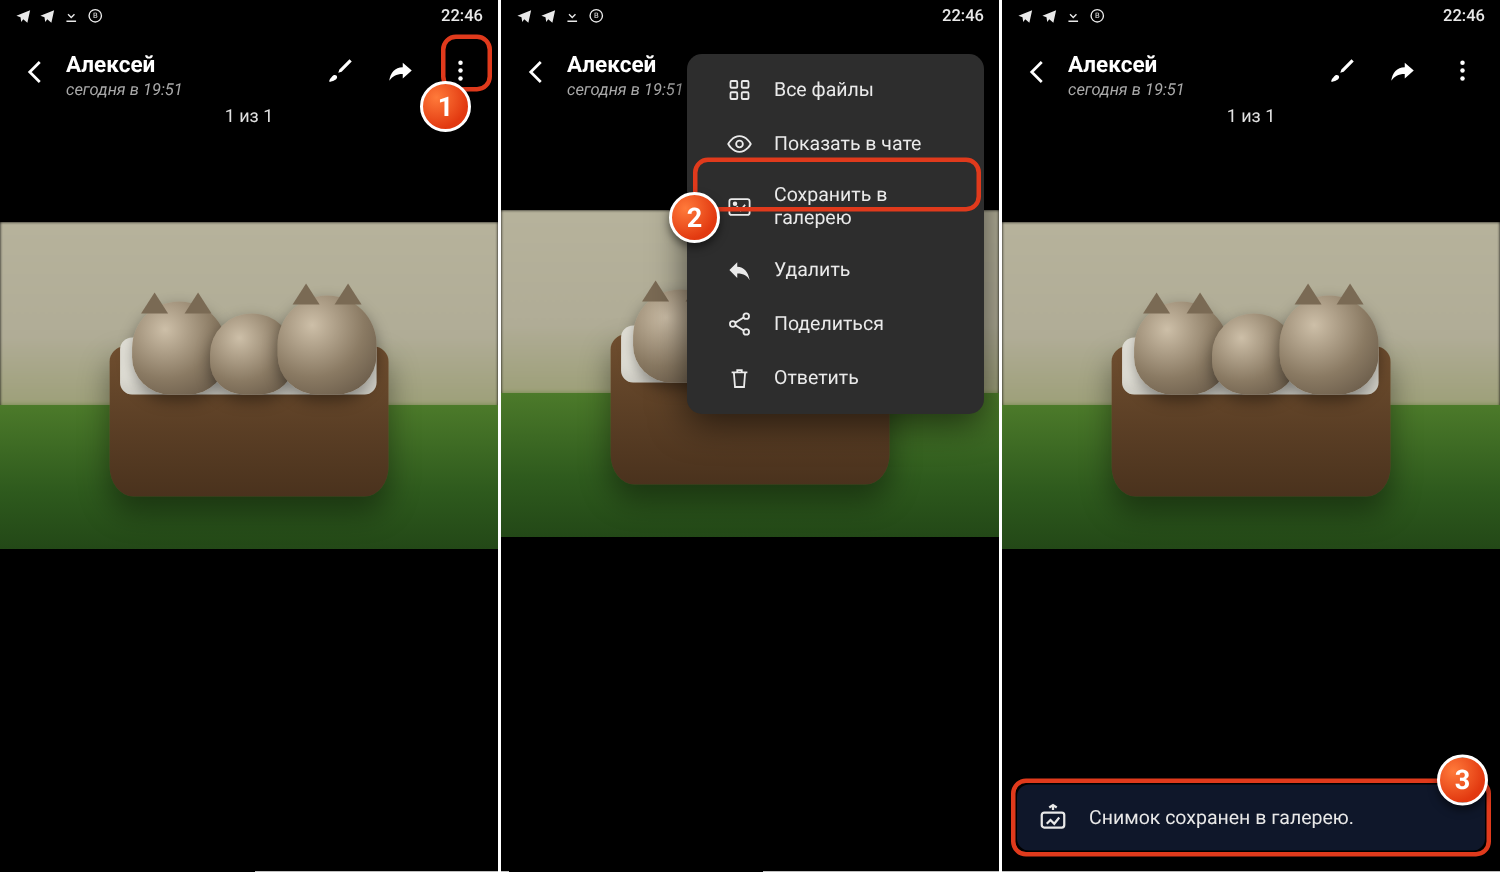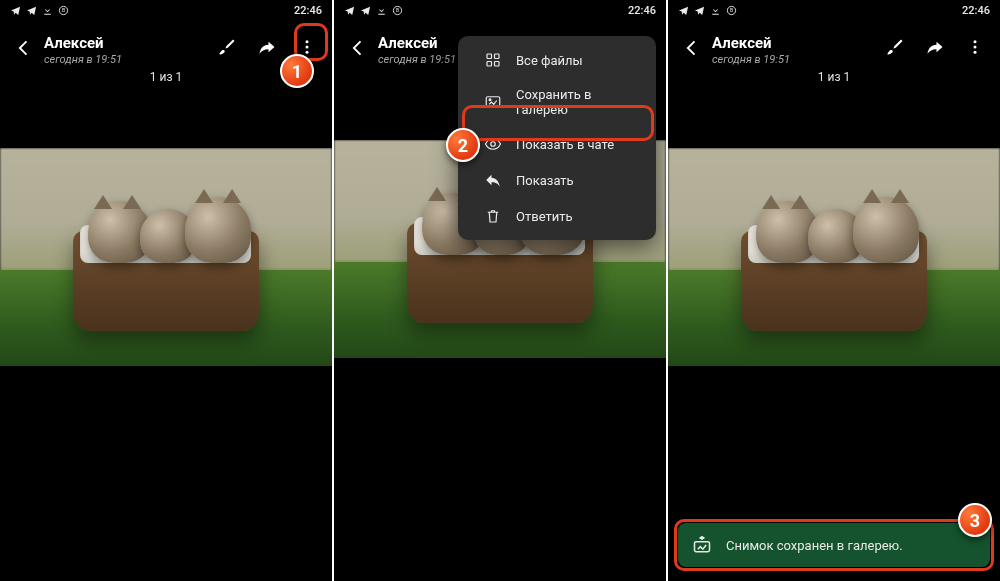--- a/index.html
+++ b/index.html
@@ -95,21 +95,21 @@
     z-index:5;
   }
   .menu-item {
     display:flex; align-items:center; gap:14px;
     padding: 9px 26px;
     font-size: 13px; color:#eaeaea;
   }
   .mi-icon { width:18px; height:18px; flex:0 0 18px; fill:none; stroke:#eaeaea; stroke-width:1.6; }
   .toast {
     position:absolute; left:10px; right:10px; bottom:14px;
-    background:#14532d;
+    background:#0f172a;
     border-radius:8px;
     height:44px;
     display:flex; align-items:center; gap:14px;
     padding:0 14px;
     font-size:13px; color:#e8e8e8;
     box-shadow: 0 4px 14px rgba(0,0,0,.5);
   }
   .callout {
     position:absolute; border:3px solid #e03a1c; border-radius:10px;
     pointer-events:none; z-index:20;
@@ -261,38 +261,47 @@
       <svg class="mi-icon" viewBox="0 0 24 24">
           <rect x="4" y="4" width="6" height="6" rx="1"></rect>
           <rect x="14" y="4" width="6" height="6" rx="1"></rect>
           <rect x="4" y="14" width="6" height="6" rx="1"></rect>
           <rect x="14" y="14" width="6" height="6" rx="1"></rect>
         </svg>
       <span>Все файлы</span>
     </div>
     <div class="menu-item">
       <svg class="mi-icon" viewBox="0 0 24 24">
+          <path d="M2 12s3.5-7 10-7 10 7 10 7-3.5 7-10 7S2 12 2 12z"></path>
+          <circle cx="12" cy="12" r="3"></circle>
+        </svg>
+      <span>Показать в чате</span>
+    </div>
+    <div class="menu-item">
+      <svg class="mi-icon" viewBox="0 0 24 24">
           <rect x="3" y="5" width="18" height="14" rx="2"></rect>
           <path d="M7 15l3-3 3 3 4-5"></path>
           <circle cx="8" cy="9" r="1.2" fill="#eaeaea"></circle>
         </svg>
       <span>Сохранить в галерею</span>
     </div>
     <div class="menu-item">
       <svg class="mi-icon" viewBox="0 0 24 24">
-          <path d="M2 12s3.5-7 10-7 10 7 10 7-3.5 7-10 7S2 12 2 12z"></path>
-          <circle cx="12" cy="12" r="3"></circle>
-        </svg>
-      <span>Показать в чате</span>
-    </div>
-    <div class="menu-item">
-      <svg class="mi-icon" viewBox="0 0 24 24">
           <path d="M10 5L3 12l7 7v-4c6 0 9 2 11 6-1-7-5-12-11-12V5z" fill="#eaeaea" stroke="none"></path>
         </svg>
-      <span>Показать</span>
+      <span>Удалить</span>
+    </div>
+    <div class="menu-item">
+      <svg class="mi-icon" viewBox="0 0 24 24">
+          <circle cx="18" cy="5" r="2.5"></circle>
+          <circle cx="6" cy="12" r="2.5"></circle>
+          <circle cx="18" cy="19" r="2.5"></circle>
+          <path d="M8 11l8-5M8 13l8 5"></path>
+        </svg>
+      <span>Поделиться</span>
     </div>
     <div class="menu-item">
       <svg class="mi-icon" viewBox="0 0 24 24">
           <path d="M5 7h14M10 7V5h4v2M7 7l1 13h8l1-13"></path>
         </svg>
       <span>Ответить</span>
     </div>
   </div>
 
   <div class="callout" style="top:105px;right:12px;width:192px;height:36px;"></div>

